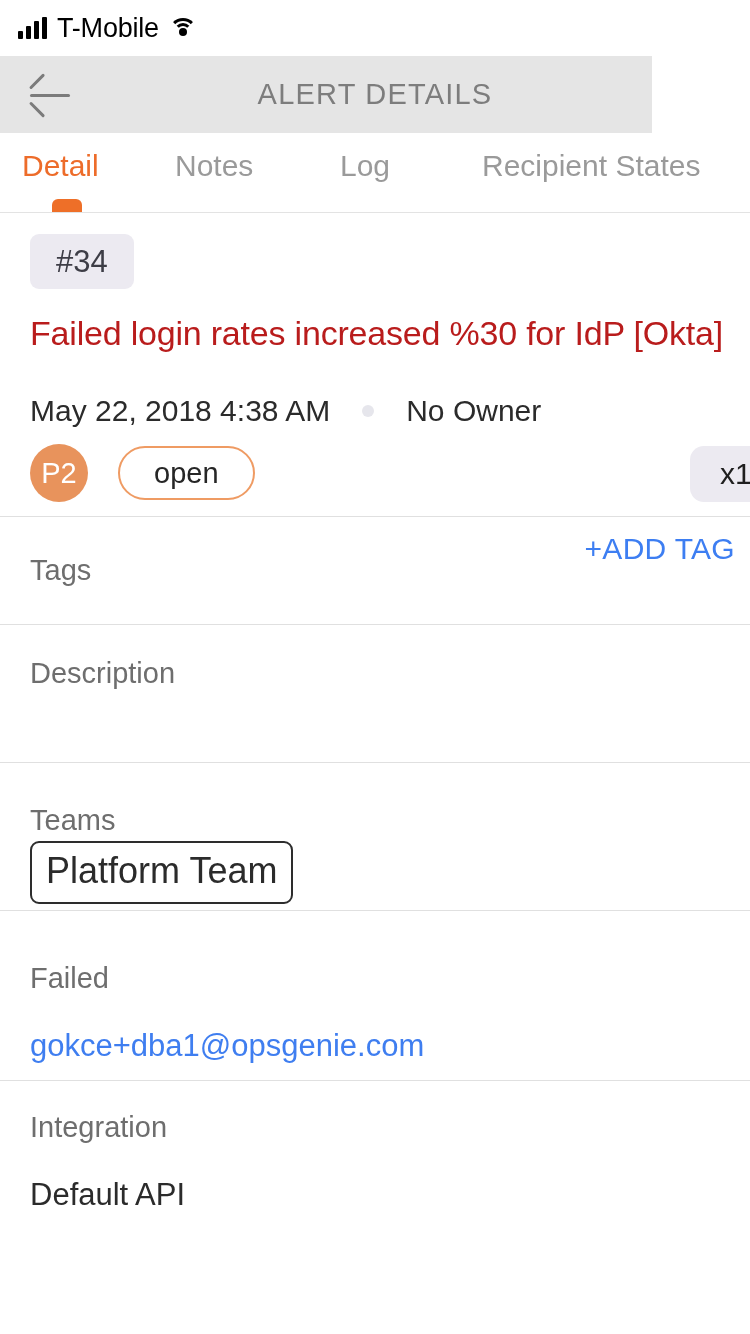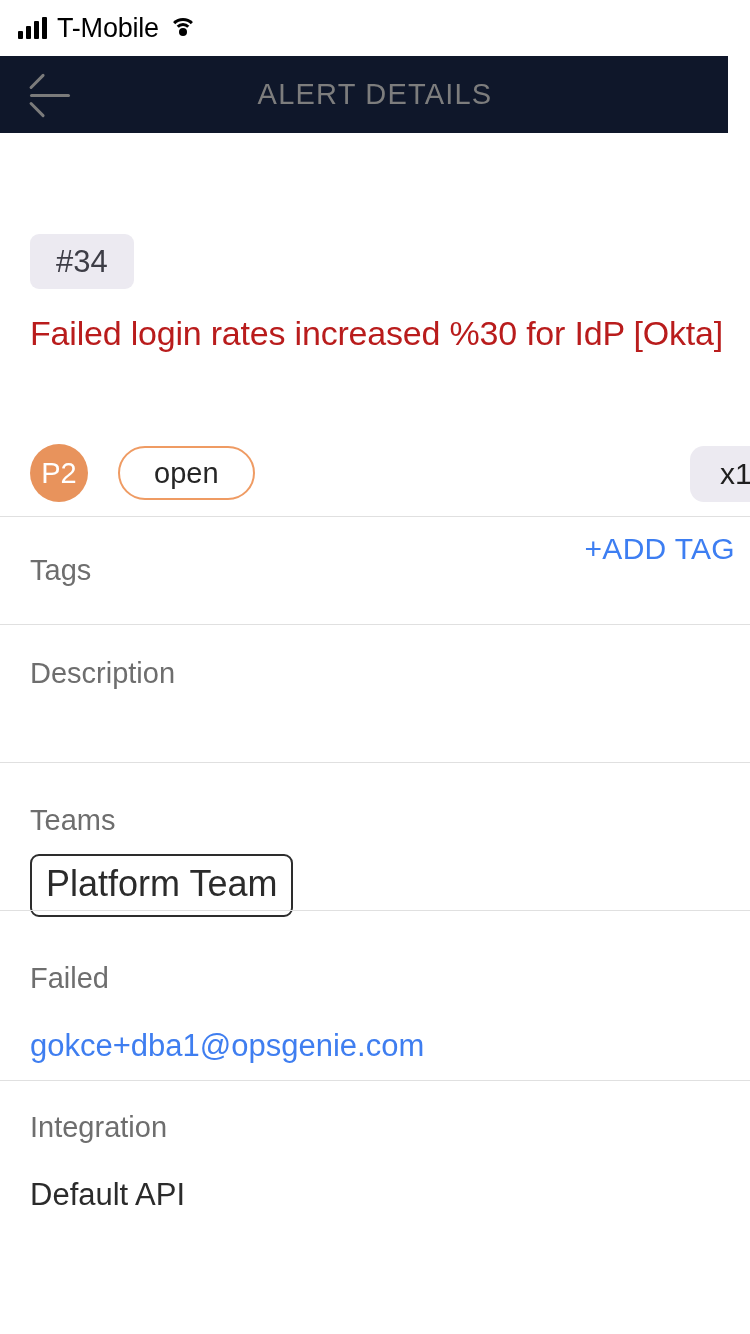--- a/index.html
+++ b/index.html
@@ -45,21 +45,21 @@
                    width: 8px; height: 8px; border-right: 2.5px solid #000;
                    border-bottom: 2.5px solid #000; transform: rotate(-45deg); }
   .battpct { font-size: 26px; letter-spacing: -0.3px; }
   .battery { position: relative; width: 44px; height: 22px; border: 2px solid #9b9b9b;
              border-radius: 5px; padding: 2px; }
   .battery .fill { width: 82%; height: 100%; background: #000; border-radius: 2px; }
   .battery:after { content: ""; position: absolute; right: -6px; top: 6px;
                    width: 3px; height: 8px; background: #b9b9b9; border-radius: 0 2px 2px 0; }
 
   
-  .navbar { position: absolute; top: 56px; left: 0; width: 728px; height: 77px; background: #0f172a; }
+  .navbar { position: absolute; top: 56px; left: 0; width: 652px; height: 77px; background: #e5e5e5; }
   .back-btn { position: absolute; left: 20px; top: 12px; width: 60px; height: 54px;
               display: flex; align-items: center; justify-content: center; }
   .back-arrow { position: relative; width: 40px; height: 3px; background: #7b7b7b; border-radius: 2px; }
   .back-arrow:before, .back-arrow:after {
     content: ""; position: absolute; left: 0; width: 20px; height: 3px;
     background: #7b7b7b; border-radius: 2px; }
   .back-arrow:before { top: -7px; transform: rotate(-45deg); transform-origin: left center; }
   .back-arrow:after  { top: 7px;  transform: rotate(45deg);  transform-origin: left center; }
   .nav-title { position: absolute; left: 0; top: 22px; width: 750px; text-align: center;
                font-size: 29px; color: #7d7d7d; letter-spacing: 1.2px; }
@@ -149,50 +149,62 @@
     </div>
   </div>
 
   <div class="navbar">
     <div class="back-btn">
       <span class="back-arrow"></span>
     </div>
     <div class="nav-title">ALERT DETAILS</div>
   </div>
 
+  <div class="tabs">
+    <div class="tab tab-detail active">Detail</div>
+    <div class="tab tab-notes">Notes</div>
+    <div class="tab tab-log">Log</div>
+    <div class="tab tab-recip">Recipient States</div>
+    <div class="tab-indicator"></div>
+  </div>
 
   <div class="content">
 
     <div class="badge-row">
       <span class="chip-id">#34</span>
     </div>
 
     <div class="alert-title">Failed login rates increased %30 for IdP [Okta]</div>
 
+    <div class="meta-row">
+      <span class="meta-date">May 22, 2018 4:38 AM</span>
+      <span class="meta-dot"></span>
+      <span class="meta-owner">No Owner</span>
+    </div>
 
     <div class="status-row">
       <span class="prio-circle">P2</span>
       <span class="state-pill">open</span>
       <span class="count-chip">x1</span>
     </div>
 
     <div class="divider" style="top:302px"></div>
 
     <div class="section-label" style="top:340px; left:30px">Tags</div>
     <div class="add-tag" style="top:318px">+ADD TAG</div>
 
     <div class="divider" style="top:410px"></div>
 
     <div class="section-label" style="top:443px; left:30px">Description</div>
     <div class="section-value" style="top:490px; left:30px"></div>
 
     <div class="divider" style="top:548px"></div>
 
     <div class="section-label" style="top:590px; left:30px">Teams</div>
-    <div class="team-box" style="top:640px">Platform Team</div>
+    <div class="team-box" style="top:627px">Platform Team</div>
 
     <div class="divider" style="top:696px"></div>
 
     <div class="section-label" style="top:748px; left:30px">Failed</div>
     <div class="section-value link-value" style="top:814px; left:30px">gokce+dba1@opsgenie.com</div>
 
     <div class="divider" style="top:866px"></div>
 
     <div class="section-label" style="top:897px; left:30px">Integration</div>
     <div class="section-value" style="top:963px; left:30px">Default API</div>

